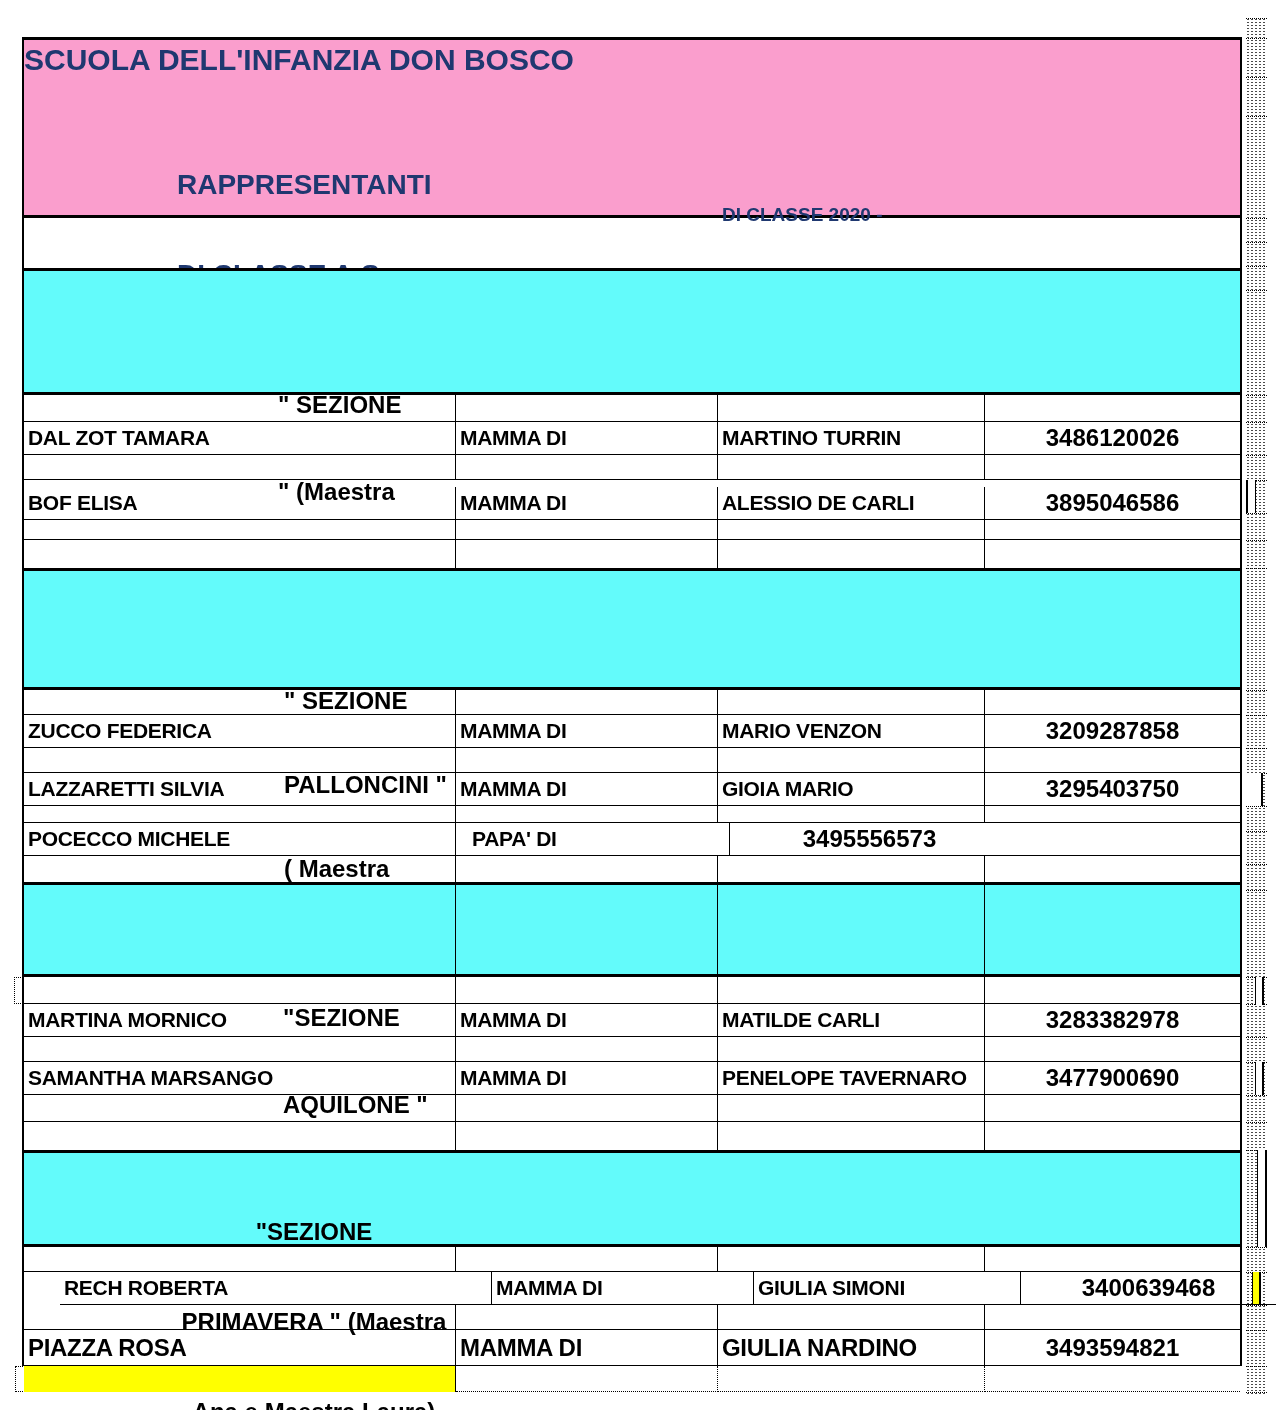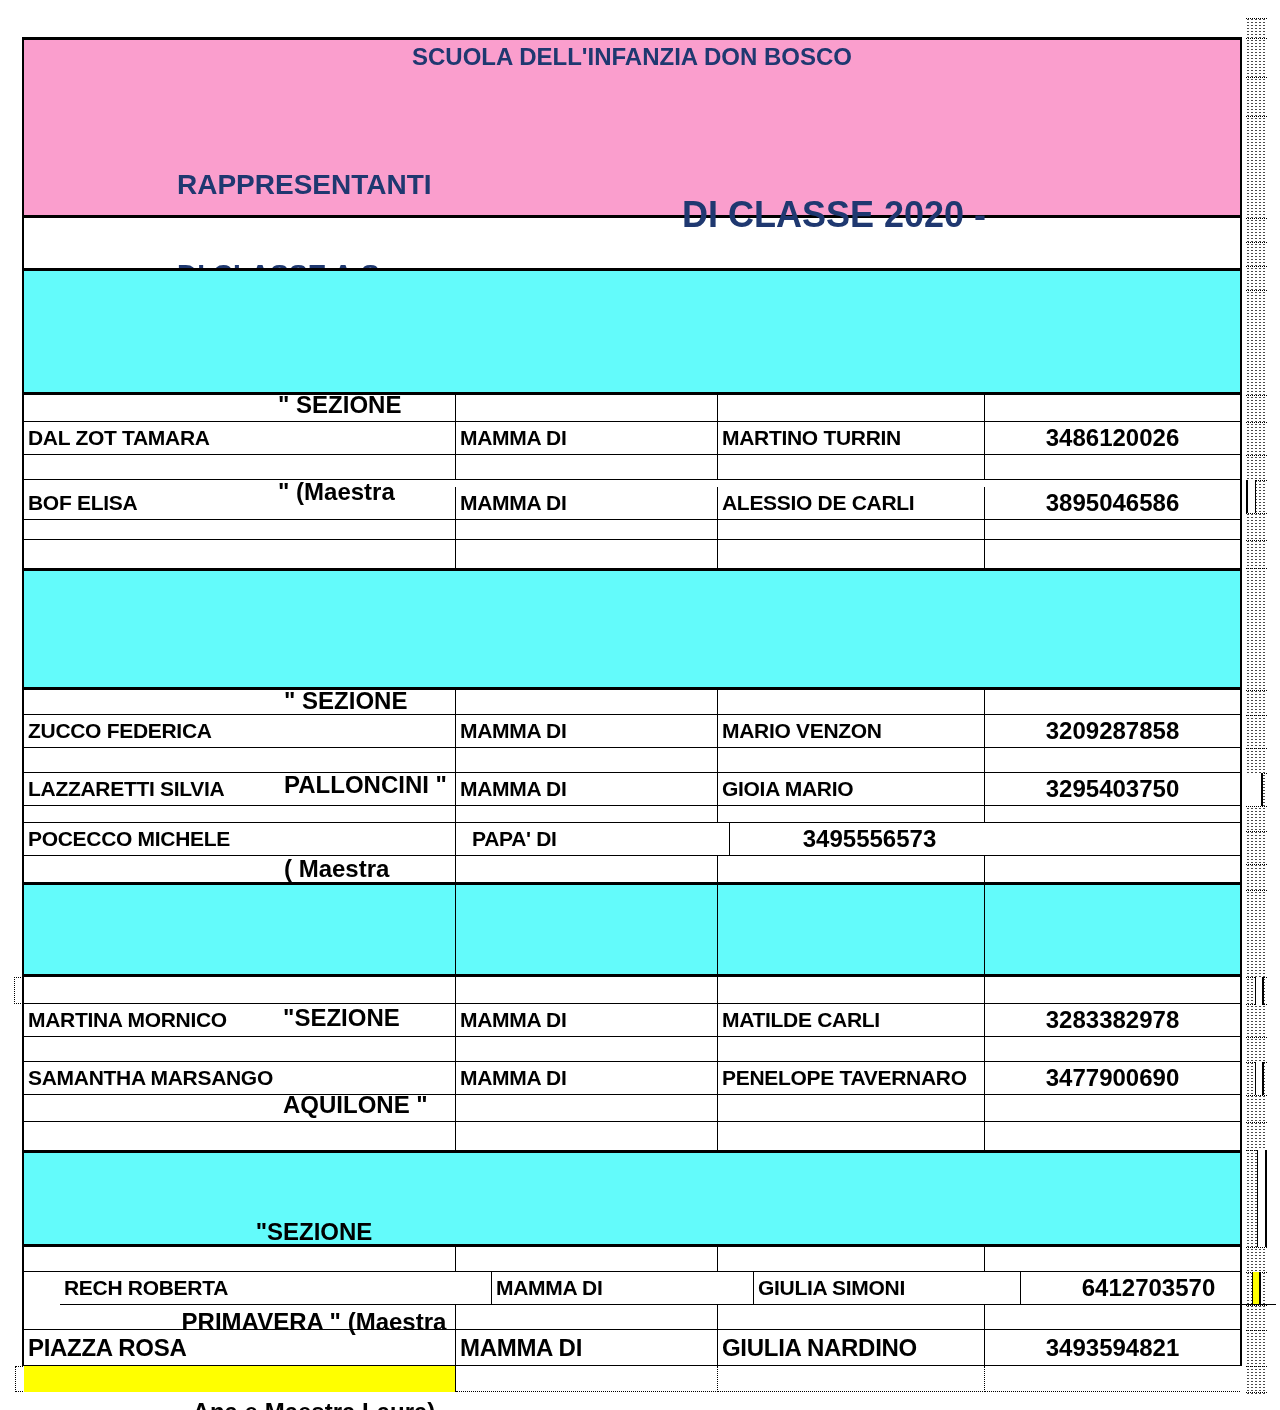--- a/index.html
+++ b/index.html
@@ -23,23 +23,23 @@
   .c4{width:255px; border-right:none; justify-content:center; padding-left:0;}
   .data{ font-size:21px; letter-spacing:-0.3px; }
   .phone{ font-size:24px; }
   .bigrow .data{ font-size:24px; }
   
   .banner{
     position:absolute; left:0; top:0; width:1216px; height:181px; box-sizing:border-box;
     background:#FA9ECD; border-top:3px solid #000; border-bottom:3px solid #000;
     color:#1F3870;
   }
-  .banner .title{ position:absolute; left:0; top:3px; width:100%; text-align:center; font-size:24px; }
+  .banner .title{ position:absolute; left:0; top:3px; width:100%; font-size:30px; }
   .hdr-left{ position:absolute; left:153px; top:70px; font-size:28px; line-height:30px; white-space:pre; }
-  .hdr-right{ position:absolute; left:658px; top:100px; font-size:36px; line-height:30px; white-space:pre; }
+  .hdr-right{ position:absolute; left:698px; top:100px; font-size:19px; line-height:30px; white-space:pre; }
   
   .band{
     position:absolute; left:0; width:1216px; box-sizing:border-box;
     background:#63FBFB; border-top:3px solid #000; border-bottom:3px solid #000;
     font-size:24px; line-height:29px; white-space:pre;
   }
   .band .indent{ padding-left:254px; padding-top:3px; }
   .band .indent2{ padding-left:260px; padding-top:2px; line-height:28px; }
   .band .centerbox{ position:absolute; left:140px; top:4px; width:300px; text-align:center; line-height:30px; }
   .bandcells{ display:flex; }
@@ -305,21 +305,21 @@
       <div class="cell c1"></div>
       <div class="cell c2"></div>
       <div class="cell c3"></div>
       <div class="cell c4"></div>
     </div>
 
     <div class="r bb" style="top:1235px;height:33px;margin-left:36px;">
       <div class="cell c1 data">RECH ROBERTA</div>
       <div class="cell c2 data">MAMMA DI</div>
       <div class="cell c3 data">GIULIA SIMONI</div>
-      <div class="cell c4 phone">6412703570</div>
+      <div class="cell c4 phone">3400639468</div>
     </div>
 
     <div class="r bb" style="top:1268px;height:25px;">
       <div class="cell c1"></div>
       <div class="cell c2"></div>
       <div class="cell c3"></div>
       <div class="cell c4"></div>
     </div>
 
     <div class="r bb bigrow" style="top:1293px;height:36px;">

